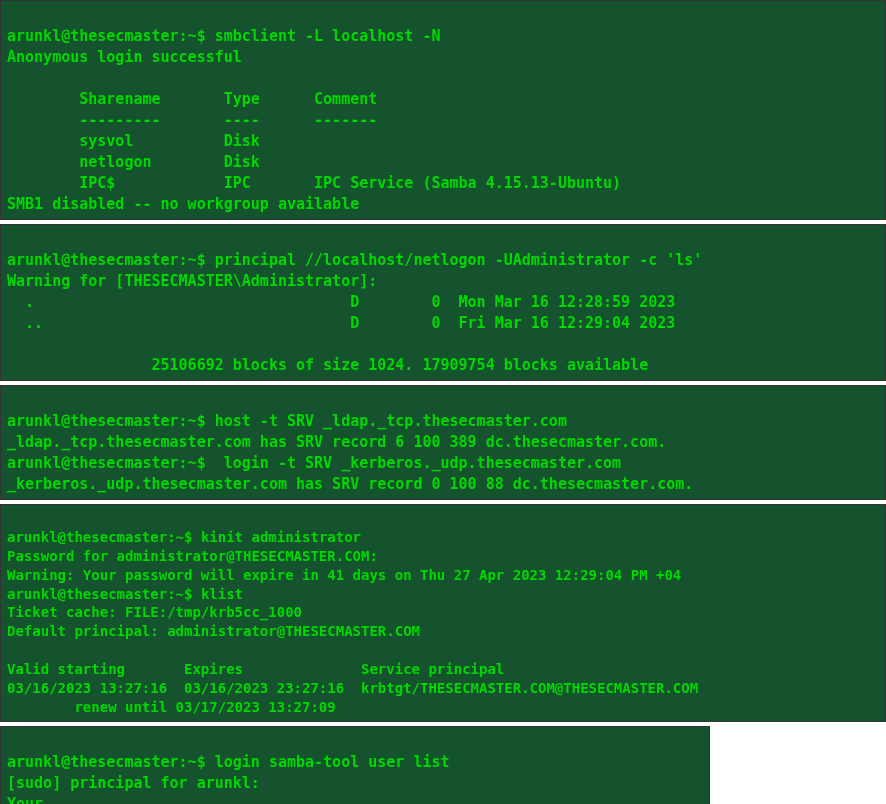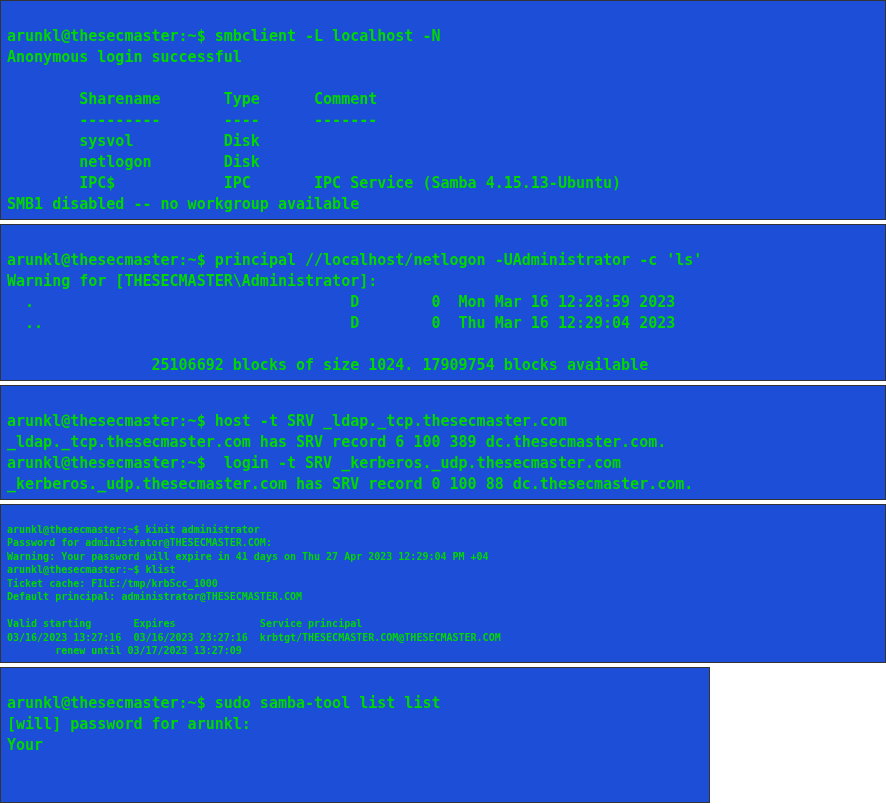--- a/index.html
+++ b/index.html
@@ -4,32 +4,32 @@
 <style>
   body {
     margin: 0;
     padding: 0;
     background: #fff;
     font-family: "DejaVu Sans Mono", "Consolas", "Monaco", monospace;
     font-size: 15px;
     line-height: 1.4;
   }
   .panel {
-    background: #1d4ed8;
+    background: #14532d;
     color: #00d800;
     border: 1px solid #333;
     margin-bottom: 4px;
     padding: 4px 6px;
     white-space: pre;
     font-family: "DejaVu Sans Mono", "Consolas", "Monaco", monospace;
     font-weight: bold;
     overflow: hidden;
   }
   .panel.small {
-    font-size: 10px;
+    font-size: 14px;
     line-height: 1.35;
   }
   .panel.wide {
     width: 872px;
   }
   .panel.narrow {
     width: 696px;
   }
 </style>
 </head>
@@ -44,21 +44,21 @@
 <span>        sysvol          Disk      </span>
 <span>        netlogon        Disk      </span>
 <span>        IPC$            IPC       IPC Service (Samba 4.15.13-Ubuntu)</span>
 <span>SMB1 disabled -- no workgroup available</span>
 </div>
 
 <div class="panel wide">
 <span>arunkl@thesecmaster:~$ </span><span>principal //localhost/netlogon -UAdministrator -c 'ls'</span>
 <span>Warning for [THESECMASTER\Administrator]:</span>
 <span>  .                                   D        0  Mon Mar 16 12:28:59 2023</span>
-<span>  ..                                  D        0  Thu Mar 16 12:29:04 2023</span>
+<span>  ..                                  D        0  Fri Mar 16 12:29:04 2023</span>
 
 <span>                25106692 blocks of size 1024. 17909754 blocks available</span>
 </div>
 
 <div class="panel wide">
 <span>arunkl@thesecmaster:~$ </span><span>host -t SRV _ldap._tcp.thesecmaster.com</span>
 <span>_ldap._tcp.thesecmaster.com has SRV record 6 100 389 dc.thesecmaster.com.</span>
 <span>arunkl@thesecmaster:~$  </span><span>login -t SRV _kerberos._udp.thesecmaster.com</span>
 <span>_kerberos._udp.thesecmaster.com has SRV record 0 100 88 dc.thesecmaster.com.</span>
 </div>
@@ -70,18 +70,18 @@
 <span>arunkl@thesecmaster:~$ </span><span>klist</span>
 <span>Ticket cache: FILE:/tmp/krb5cc_1000</span>
 <span>Default principal: administrator@THESECMASTER.COM</span>
 
 <span>Valid starting       Expires              Service principal</span>
 <span>03/16/2023 13:27:16  03/16/2023 23:27:16  krbtgt/THESECMASTER.COM@THESECMASTER.COM</span>
 <span>        renew until 03/17/2023 13:27:09</span>
 </div>
 
 <div class="panel narrow">
-<span>arunkl@thesecmaster:~$ </span><span>sudo samba-tool list list</span>
-<span>[will] password for arunkl:</span>
+<span>arunkl@thesecmaster:~$ </span><span>login samba-tool user list</span>
+<span>[sudo] principal for arunkl:</span>
 <span>Your</span>
 
 
 </div>
 
 </body></html>

